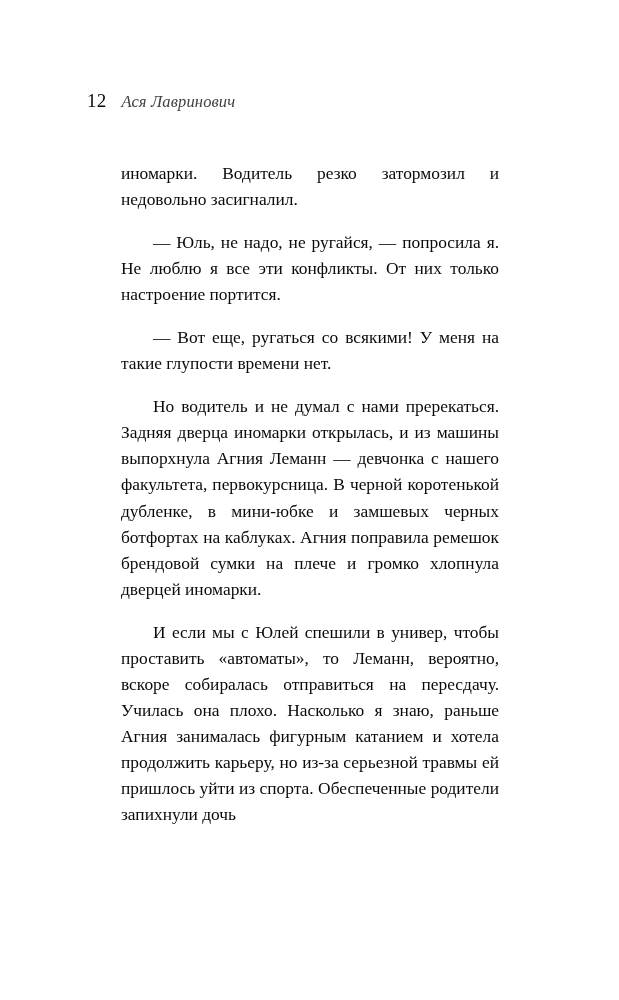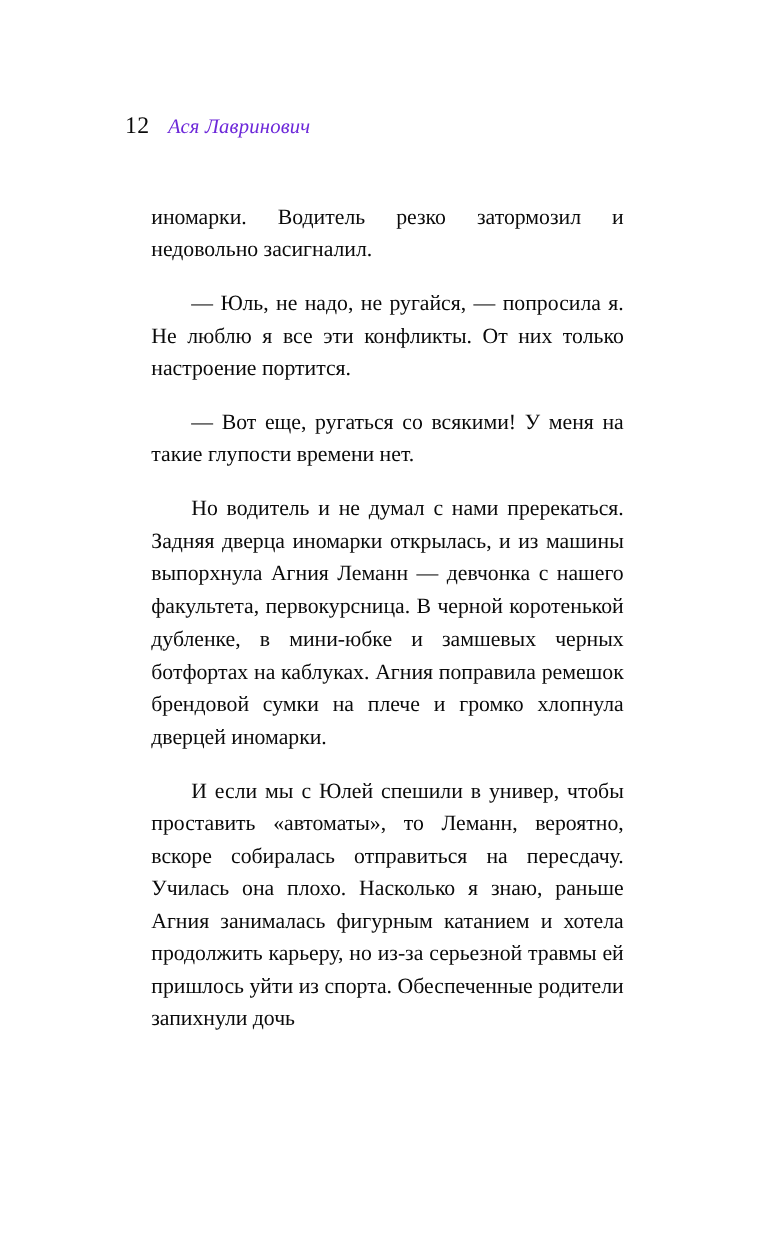--- a/index.html
+++ b/index.html
@@ -20,41 +20,41 @@
   .page {
     position: relative;
     width: 619px;
     height: 1000px;
     box-sizing: border-box;
   }
 
   
   .running-head {
     position: absolute;
-    left: 100px;
+    left: 87px;
     top: 90px;
     width: 412px;
     height: 24px;
     display: flex;
     align-items: baseline;
     white-space: nowrap;
   }
   .folio {
     font-size: 19px;
     line-height: 22px;
     letter-spacing: 0.2px;
     color: #0a0a0a;
   }
   .author-name {
     font-style: italic;
     font-size: 16.5px;
     line-height: 22px;
     margin-left: 15px;
     letter-spacing: 0.15px;
-    color: #6d28d9;
+    color: #404040;
   }
 
   
   .text-block {
     position: absolute;
     left: 104px;
     top: 143px;
     width: 412px;
   }
 

